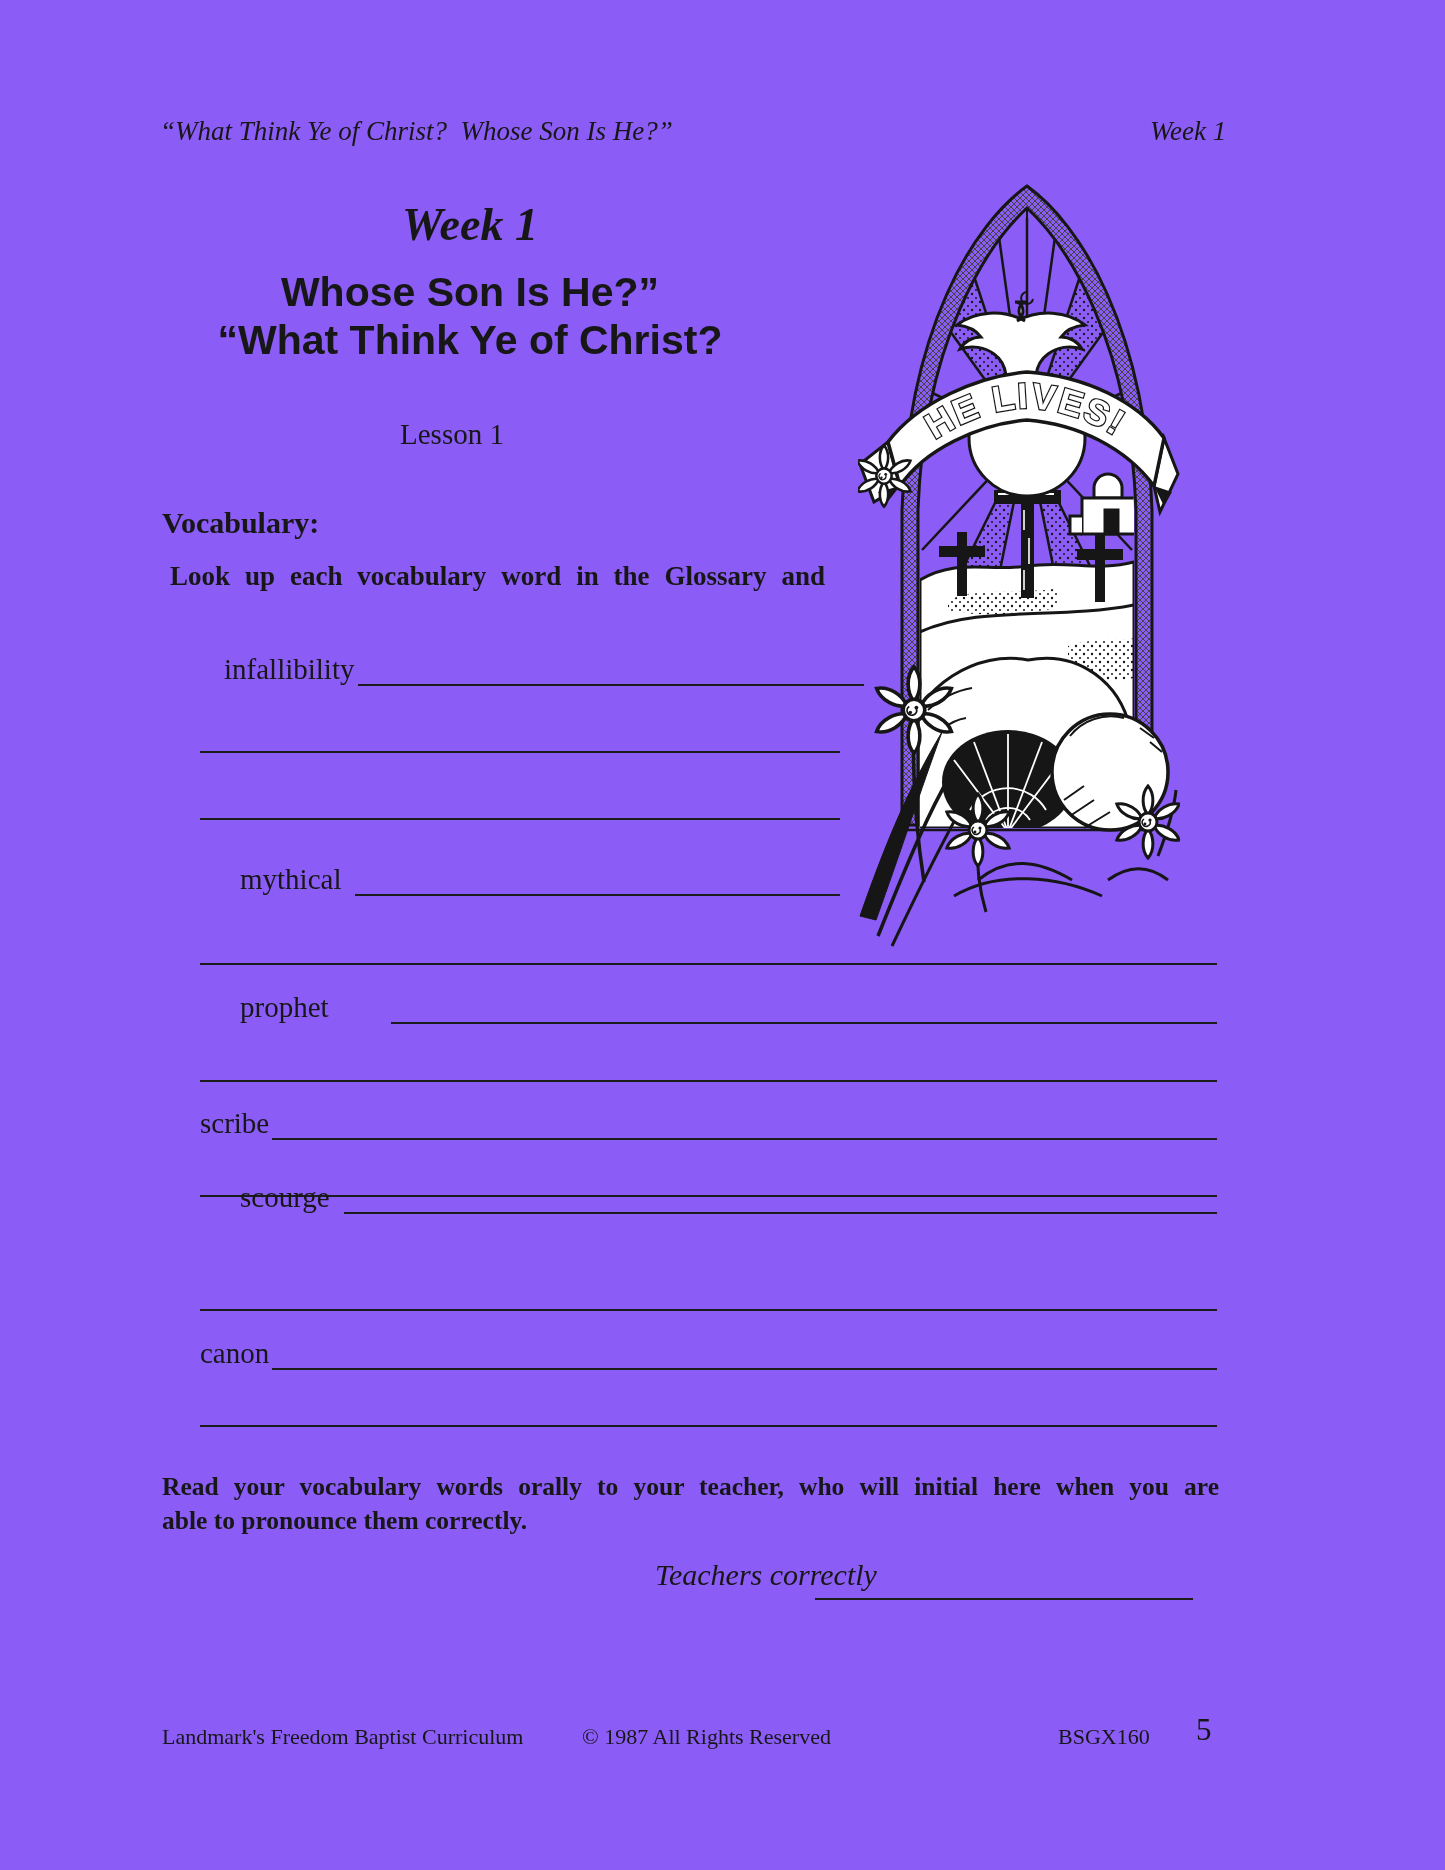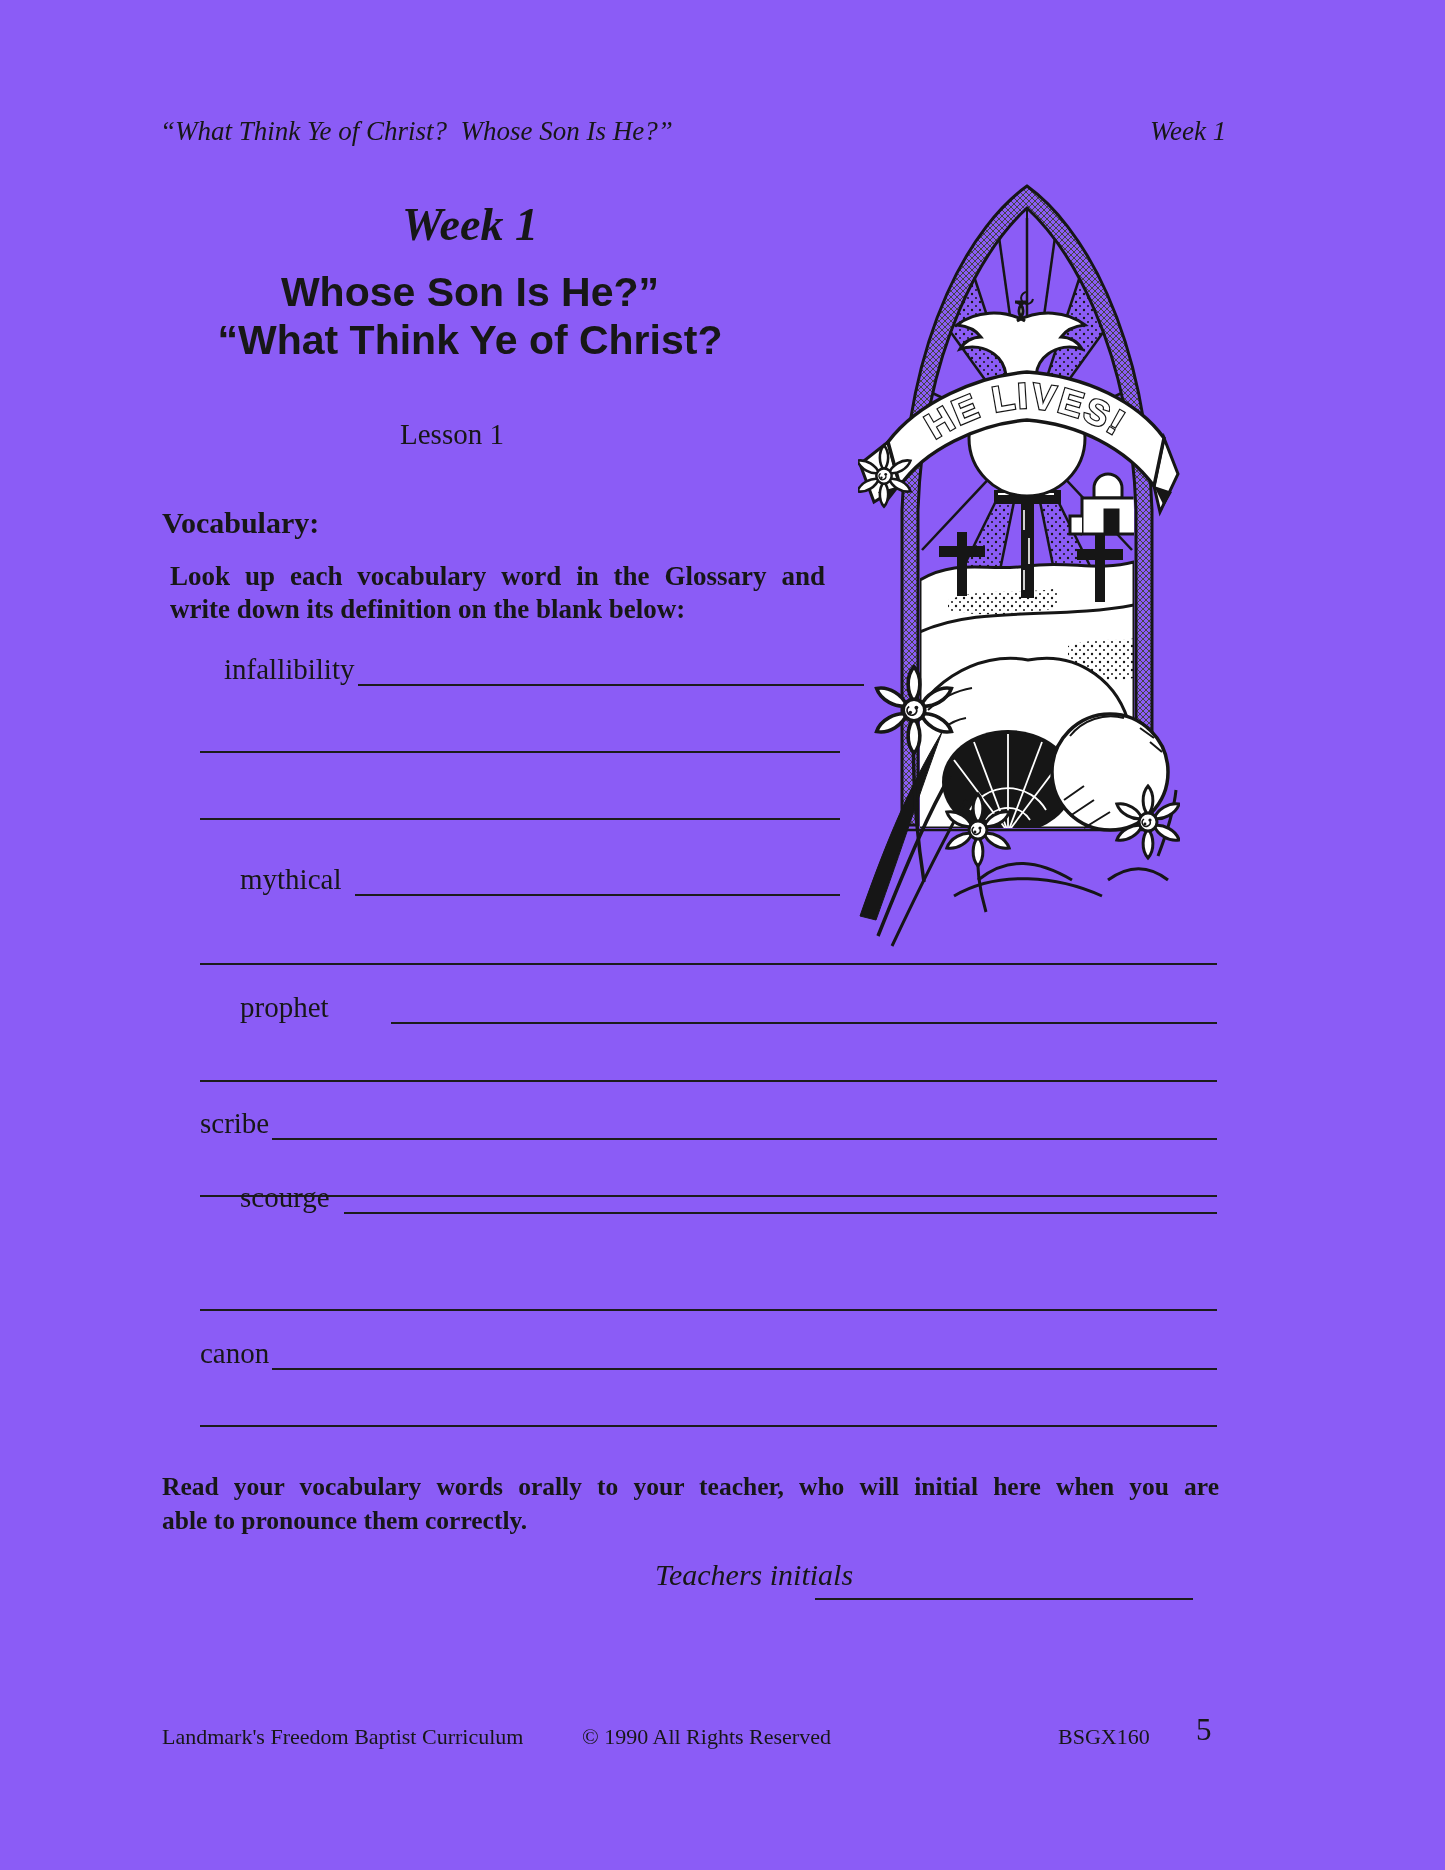--- a/index.html
+++ b/index.html
@@ -51,21 +51,20 @@
   <div class="abs tweek">Week 1</div>
   <div class="abs ttl">
     <div>Whose Son Is He?”</div>
     <div>“What Think Ye of Christ?</div>
   </div>
   <div class="abs lesson">Lesson 1</div>
 
   <div class="abs vhead">Vocabulary:</div>
   <div class="abs instr">
     <div class="just">Look up each vocabulary word in the Glossary and</div>
-    <div>write down its definition on the blank below:</div>
   </div>
 
   <div class="vrow" style="left:200px;top:650px;width:640px;margin-left:24px;">
     <span class="vword gap2">infallibility</span>
     <span class="wline"></span>
   </div>
   <div class="bline" style="left:200px;top:751px;width:640px;"></div>
   <div class="bline" style="left:200px;top:818px;width:640px;"></div>
 
   <div class="vrow" style="left:200px;top:860px;width:640px;">
@@ -96,25 +95,25 @@
   <div class="vrow" style="left:200px;top:1334px;width:1017px;">
     <span class="vword gap2">canon</span>
     <span class="wline"></span>
   </div>
   <div class="bline" style="left:200px;top:1425px;width:1017px;"></div>
 
   <div class="abs oral">
     <div class="just">Read your vocabulary words orally to your teacher, who will initial here when you are</div>
     <div>able to pronounce them correctly.</div>
   </div>
-  <div class="abs tinit">Teachers initials</div>
+  <div class="abs tinit">Teachers correctly</div>
   <div class="abs tline"></div>
 
   <div class="abs f1">Landmark's Freedom Baptist Curriculum</div>
-  <div class="abs f2">© 1990 All Rights Reserved</div>
+  <div class="abs f2">© 1987 All Rights Reserved</div>
   <div class="abs f3">BSGX160</div>
   <div class="abs f4">5</div>
 
   <svg class="abs illu" width="322" height="772" viewBox="0 0 322 772">
     <defs>
       <pattern id="xh" width="6" height="6" patternUnits="userSpaceOnUse">
         <path d="M0,6 L6,0 M0,0 L6,6" stroke="#444" stroke-width="1" fill="none"></path>
       </pattern>
       <pattern id="dots" width="8" height="8" patternUnits="userSpaceOnUse">
         <circle cx="2" cy="2" r="1.2" fill="#161616"></circle>

